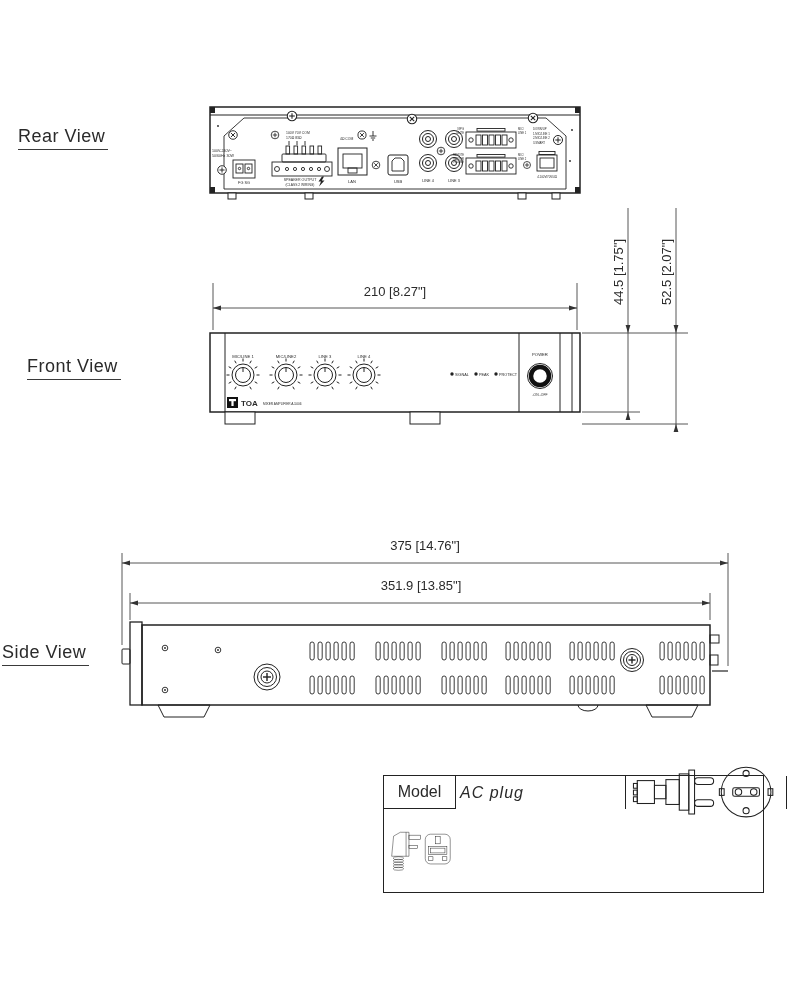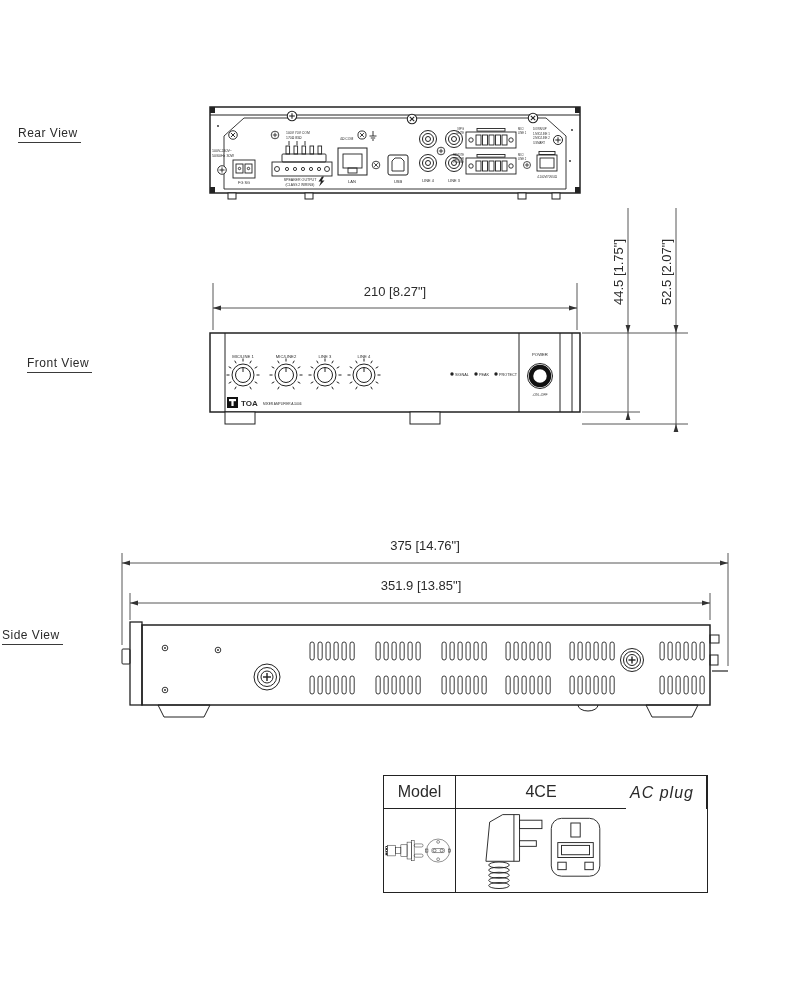--- a/index.html
+++ b/index.html
@@ -1,38 +1,38 @@
 <!DOCTYPE html>
 <html><head>
 <meta charset="utf-8">
 <style>
   html,body{margin:0;padding:0;background:#fff;}
   .page{position:relative;width:800px;height:1000px;background:#fff;
         font-family:"Liberation Sans",sans-serif;overflow:hidden;}
-  .view-label{position:absolute;font-size:12px;color:#2a2a2a;
+  .view-label{position:absolute;font-size:18px;color:#2a2a2a;
         border-bottom:1.2px solid #3a3a3a;padding:0 3px 2px 0;letter-spacing:.5px;}
   svg.drawing{position:absolute;left:0;top:0;}
   svg text{fill:#2a2a2a;stroke:none;font-family:"Liberation Sans",sans-serif;}
-  .plug-table{position:absolute;left:383px;top:775px;width:325px;height:118px;
+  .plug-table{position:absolute;left:383px;top:775px;width:381px;height:118px;
         display:grid;grid-template-columns:72px 170px 1fr;grid-template-rows:33px 1fr;
         border:1.6px solid #222;box-sizing:border-box;color:#2a2a2a;background:#fff;}
   .pt-cell{border-right:1.4px solid #222;border-bottom:1.4px solid #222;
         display:flex;align-items:center;justify-content:center;font-size:16px;box-sizing:border-box;}
   .pt-cell.no-r{border-right:none;}
   .pt-cell.no-b{border-bottom:none;font-style:italic;}
   .pt-cell.rowlabel{justify-content:flex-start;padding-left:4px;letter-spacing:1px;}
 </style>
 </head>
 <body>
 
 <div class="page">
 
   <div class="view-label" style="left:18px;top:126px">Rear View</div>
   <div class="view-label" style="left:27px;top:356px">Front View</div>
-  <div class="view-label" style="left:2px;top:628px">Side View</div>
+  <div class="view-label" style="left:2px;top:642px">Side View</div>
 
   <svg class="drawing" width="800" height="745" viewBox="0 0 800 745">
     <defs>
       <g id="scp" stroke="#222" stroke-width="1">
         <circle r="4.5" fill="#fff"></circle>
         <line x1="-2.7" y1="0" x2="2.7" y2="0"></line>
           <line x1="0" y1="-2.7" x2="0" y2="2.7"></line>
       </g>
       <g id="scx" stroke="#222" stroke-width="1">
         <circle r="4.5" fill="#fff"></circle>
@@ -328,21 +328,20 @@
       </g>
 
       <path d="M158,705 L210,705 L204,717 L164,717 Z"></path>
       <path d="M646,705 L698,705 L692,717 L652,717 Z"></path>
       <path d="M578,705 a10,6 0 0 0 20,0"></path>
     </g>
   </svg>
 
   <div class="plug-table">
     <div class="pt-cell">Model</div>
-    <div class="pt-cell no-r">4CE</div>
 
     <div class="pt-cell no-b rowlabel">AC plug</div>
 
     <div class="pt-cell no-b">
       <svg width="160" height="84" viewBox="0 0 160 88" stroke="#222" fill="none" stroke-width="1.1">
         <g>
           <rect x="8" y="31" width="18" height="24"></rect>
           <rect x="4" y="34" width="4" height="5"></rect>
             <rect x="4" y="41" width="4" height="5"></rect>
             <rect x="4" y="48" width="4" height="5"></rect>

